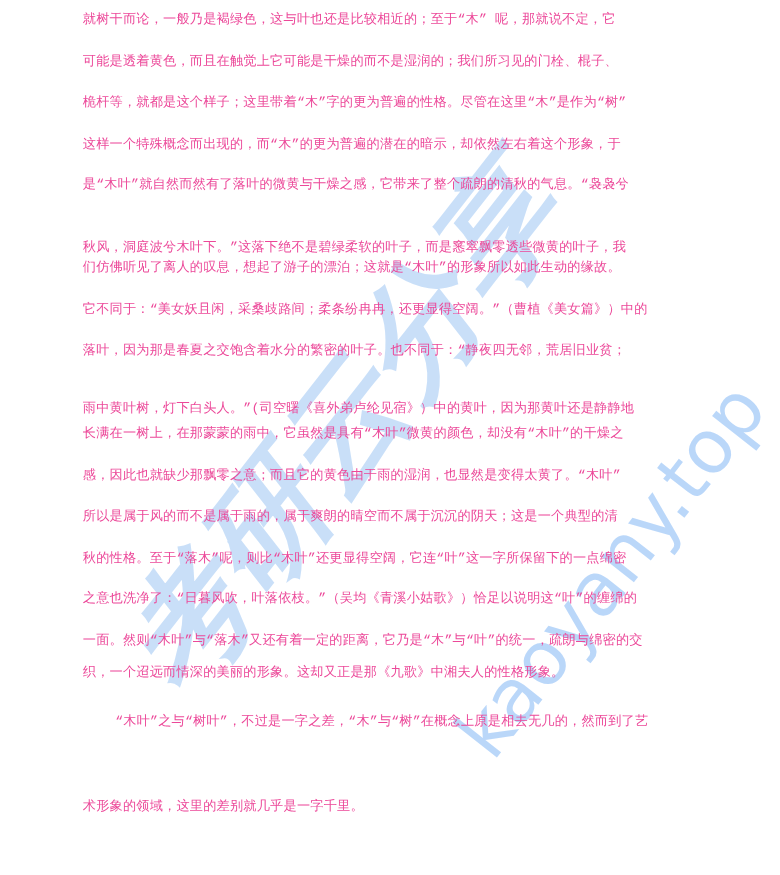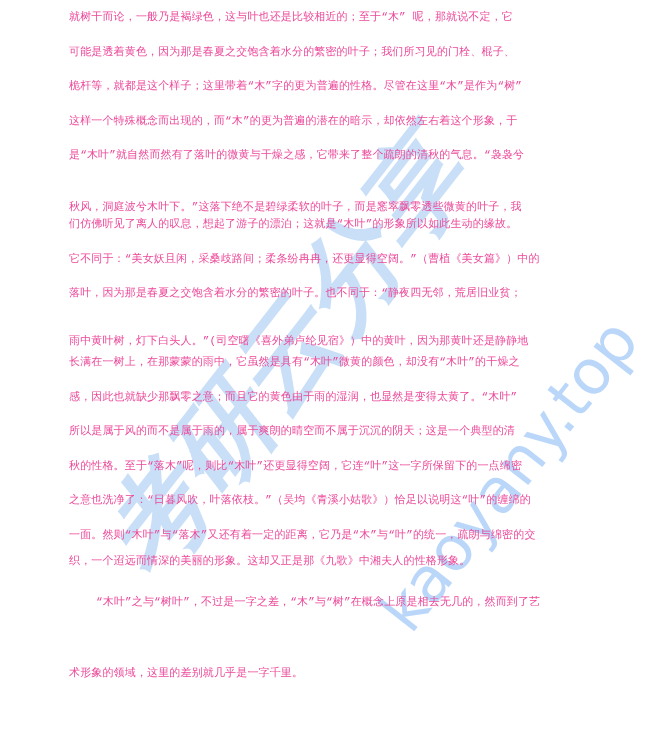--- a/index.html
+++ b/index.html
@@ -23,21 +23,21 @@
 </head>
 <body>
 
 <div class="page">
 
   <div class="wm wm-cn" style="left:70px; top:520px; transform:rotate(-52deg);">考研云分享</div>
   <div class="wm wm-url" style="left:365px; top:600px; transform:rotate(-52deg);">kaoyany.top</div>
 
   <div>
     <div class="line" style="top:8px">就树干而论，一般乃是褐绿色，这与叶也还是比较相近的；至于“木” 呢，那就说不定，它</div>
-    <div class="line" style="top:43px">可能是透着黄色，因为那是春夏之交饱含着水分的繁密的叶子；我们所习见的门栓、棍子、</div>
+    <div class="line" style="top:43px">可能是透着黄色，而且在触觉上它可能是干燥的而不是湿润的；我们所习见的门栓、棍子、</div>
     <div class="line" style="top:77px">桅杆等，就都是这个样子；这里带着“木”字的更为普遍的性格。尽管在这里“木”是作为“树”</div>
     <div class="line" style="top:112px">这样一个特殊概念而出现的，而“木”的更为普遍的潜在的暗示，却依然左右着这个形象，于</div>
     <div class="line" style="top:146px">是“木叶”就自然而然有了落叶的微黄与干燥之感，它带来了整个疏朗的清秋的气息。“袅袅兮</div>
     <div class="line" style="top:198px">秋风，洞庭波兮木叶下。”这落下绝不是碧绿柔软的叶子，而是窸窣飘零透些微黄的叶子，我</div>
     <div class="line" style="top:215px">们仿佛听见了离人的叹息，想起了游子的漂泊；这就是“木叶”的形象所以如此生动的缘故。</div>
     <div class="line" style="top:250px">它不同于：“美女妖且闲，采桑歧路间；柔条纷冉冉，还更显得空阔。”（曹植《美女篇》）中的</div>
     <div class="line" style="top:284px">落叶，因为那是春夏之交饱含着水分的繁密的叶子。也不同于：“静夜四无邻，荒居旧业贫；</div>
     <div class="line" style="top:332px">雨中黄叶树，灯下白头人。”(司空曙《喜外弟卢纶见宿》）中的黄叶，因为那黄叶还是静静地</div>
     <div class="line" style="top:353px">长满在一树上，在那蒙蒙的雨中，它虽然是具有“木叶”微黄的颜色，却没有“木叶”的干燥之</div>
     <div class="line" style="top:388px">感，因此也就缺少那飘零之意；而且它的黄色由于雨的湿润，也显然是变得太黄了。“木叶”</div>

